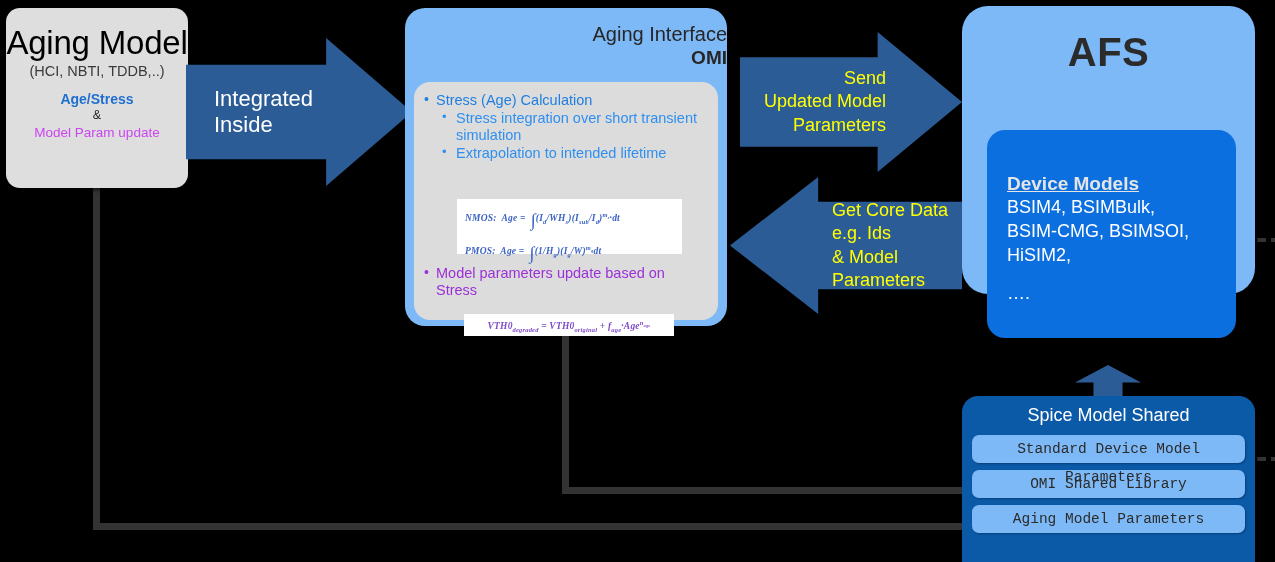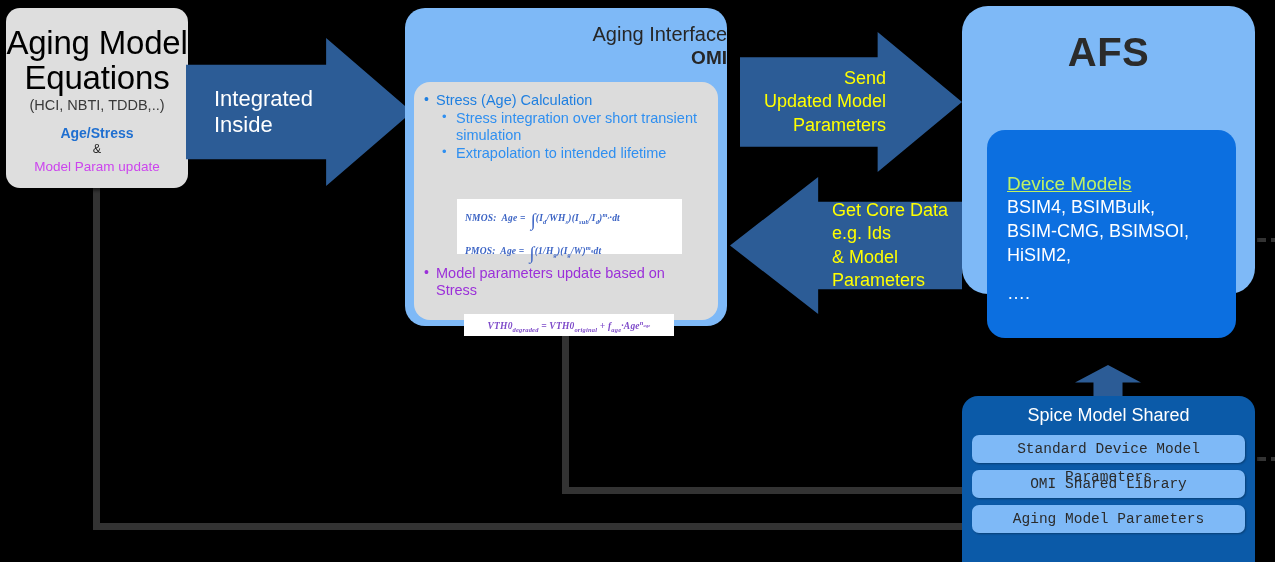--- a/index.html
+++ b/index.html
@@ -161,21 +161,21 @@
     font-size: 40px; font-weight: bold; color: #2b2b2b; letter-spacing: 0.5px;
   }
   #device-models-box {
     left: 25px; top: 124px; width: 249px; height: 208px;
     background: #0c6fe0;
     border-radius: 18px;
     box-sizing: border-box;
     padding: 42px 0 0 20px;
   }
   #device-models-box .dm-title {
-    color: #bef264; font-size: 19px; font-weight: normal;
+    color: #e5e5e5; font-size: 19px; font-weight: bold;
     text-decoration: underline; line-height: 1.25;
   }
   #device-models-box .dm-line {
     color: #ffffff; font-size: 18px; line-height: 1.33;
   }
   #device-models-box .dm-dots {
     color: #ffffff; font-size: 18px; line-height: 1.33; margin-top: 14px;
   }
 
   
@@ -228,21 +228,20 @@
   <div class="abs conn" id="conn-left-h"></div>
   <div class="abs conn" id="conn-mid-v"></div>
   <div class="abs conn" id="conn-mid-h"></div>
   <div class="abs conn" id="conn-lib-h1"></div>
   <div class="abs conn" id="conn-lib-h2"></div>
   <div class="abs" id="conn-dash-right"></div>
   <div class="abs" id="conn-dash-lib"></div>
 
   <div class="abs" id="aging-model-box">
     <div class="t1">Aging Model</div>
-    <div class="t1">Equations</div>
     <div class="t2">(HCI, NBTI, TDDB,..)</div>
     <div class="t3">Age/Stress</div>
     <div class="t4">&amp;</div>
     <div class="t5">Model Param update</div>
   </div>
 
   <div class="abs chevron right" id="arrow-integrated">
     <div class="lbl">
       <div>Integrated</div>
       <div>Inside</div>

